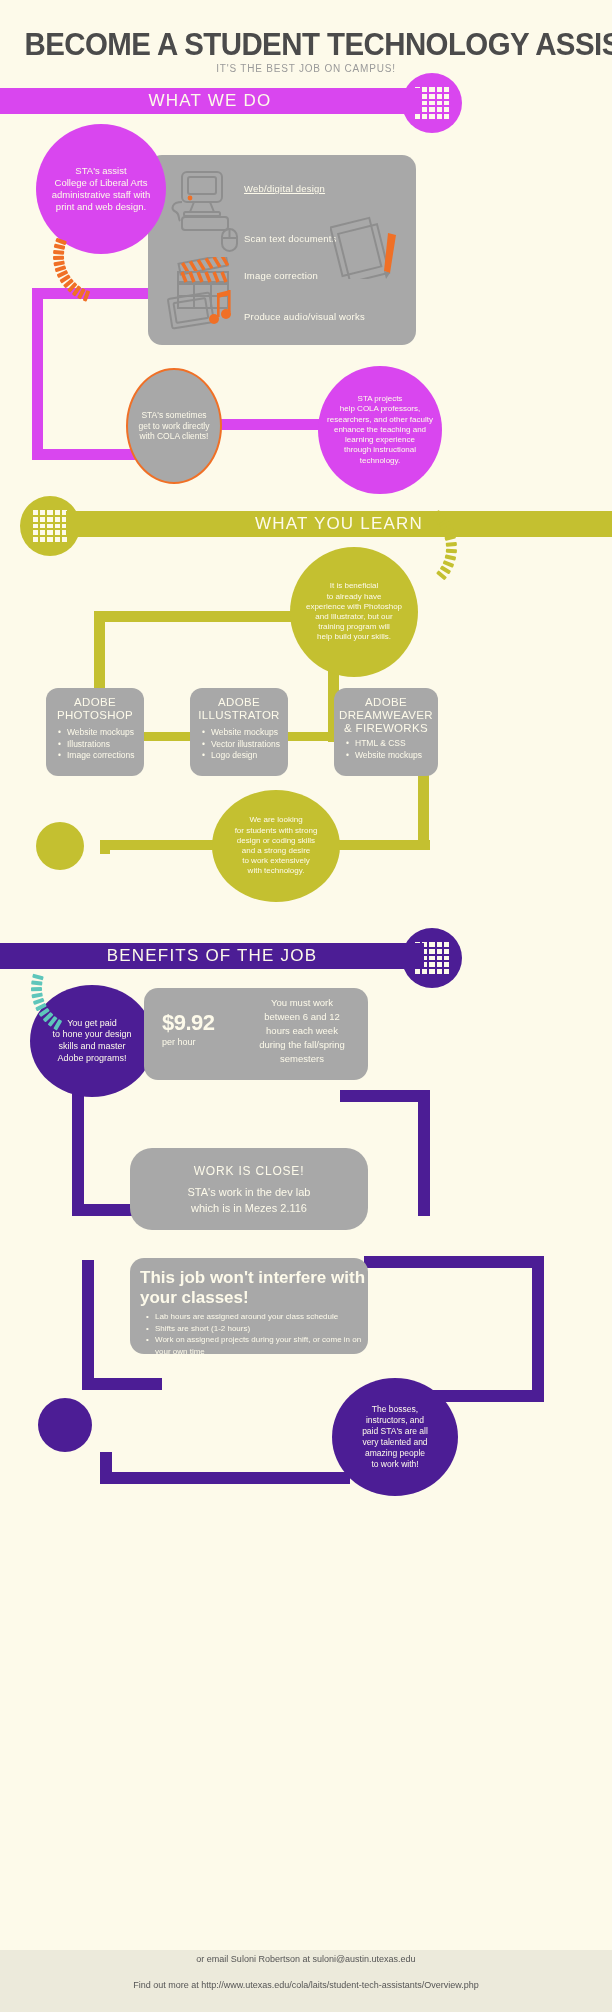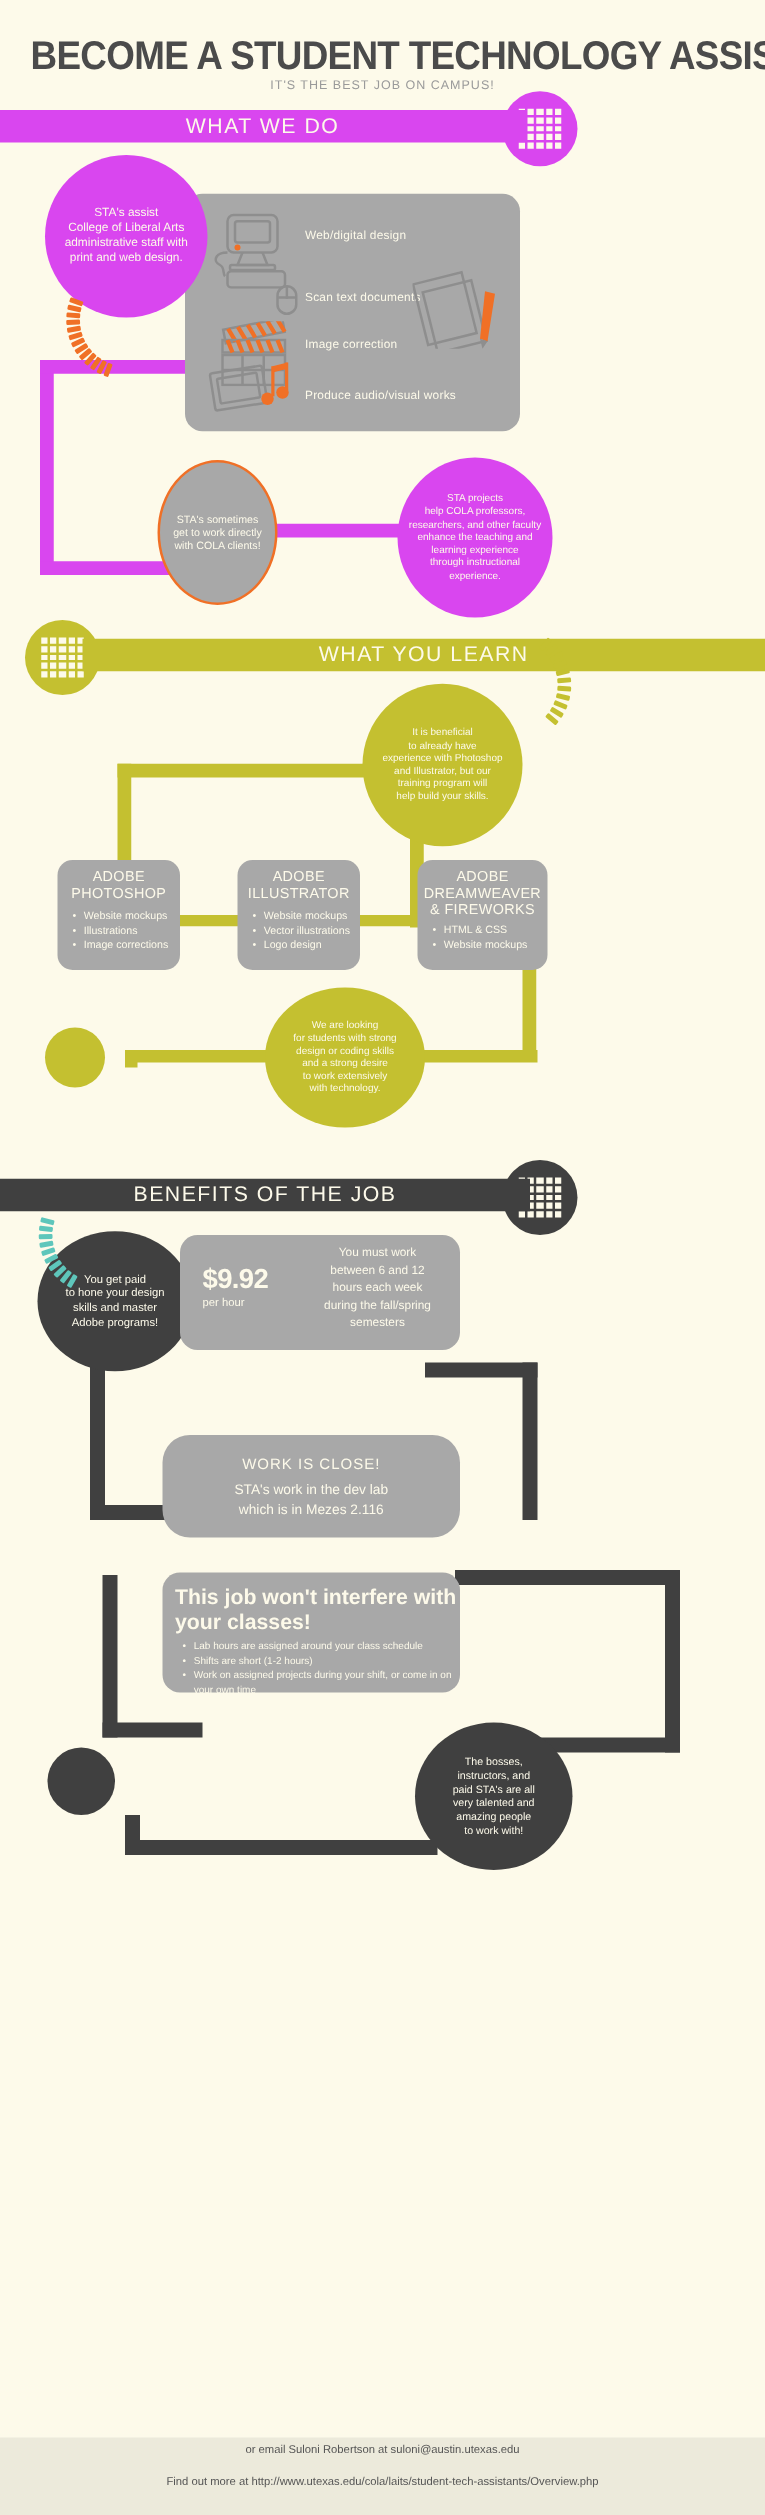--- a/index.html
+++ b/index.html
@@ -59,21 +59,21 @@
   .dash-arc { position: absolute; }
   .dash-arc span {
     position: absolute; display: block; width: 4px; height: 11px;
     border-radius: 1px; left: 50%; top: 0;
     transform-origin: 2px 46px;
   }
 
   
   .c-orange { background: #d946ef; }
   .c-olive  { background: #c4c030; }
-  .c-teal   { background: #404040; }
+  .c-teal   { background: #4c1d95; }
   .c-grey   { background: #a8a8a8; }
 
   .pipe { position: absolute; }
 
   .icon-line { stroke: #8e8e8e; fill: none; stroke-width: 2; }
 
   .svc-label { position: absolute; font-size: 9.5px; color: #fdfaea; letter-spacing: .2px; }
 
   .adobe-box { position: absolute; background: #a8a8a8; border-radius: 12px; color: #fdfaea; padding-top: 8px; }
   .adobe-title { text-align: center; font-size: 11.5px; line-height: 13px; letter-spacing: .3px; }
@@ -129,21 +129,21 @@
 
   <svg width="72" height="62" style="position:absolute; left:16px; top:14px;">
     <rect x="18" y="3" width="40" height="30" rx="5" class="icon-line"></rect>
     <rect x="24" y="8" width="28" height="17" rx="2" class="icon-line"></rect>
     <circle cx="26" cy="29" r="2.4" fill="#f07026" stroke="none"></circle>
     <path d="M30 33 L26 43 L50 43 L46 33" class="icon-line"></path>
     <rect x="20" y="43" width="36" height="4" rx="1.5" class="icon-line"></rect>
     <rect x="18" y="48" width="46" height="13" rx="3" class="icon-line"></rect>
     <path d="M18 33 C8 33 6 40 12 43 C16 45 14 50 16 52" class="icon-line"></path>
   </svg>
-  <div class="svc-label" style="left:96px; top:28px;">Web/digital design</div>
+  <div class="svc-label" style="left:96px; top:28px;text-decoration:underline;">Web/digital design</div>
 
   <svg width="22" height="26" style="position:absolute; left:71px; top:72px;">
     <rect x="3" y="2" width="15" height="22" rx="7.5" class="icon-line"></rect>
     <line x1="10.5" y1="2" x2="10.5" y2="12" class="icon-line"></line>
     <line x1="3.5" y1="11" x2="17.5" y2="11" class="icon-line"></line>
   </svg>
   <div class="svc-label" style="left:96px; top:78px;">Scan text documents</div>
 
   <svg width="72" height="52" style="position:absolute; left:16px; top:102px;">
     <g transform="rotate(-11 40 12)">
@@ -215,21 +215,21 @@
 </div>
 
 <div class="circle c-orange" style="left:318px; top:366px; width:124px; height:128px; font-size:8px;">
   <div>
     <div>STA projects</div>
     <div>help COLA professors,</div>
     <div>researchers, and other faculty</div>
     <div>enhance the teaching and</div>
     <div>learning experience</div>
     <div>through instructional</div>
-    <div>experience.</div>
+    <div>technology.</div>
   </div>
 </div>
 
 <div class="banner-cap c-olive" style="left:20px; top:496px;"></div>
 <div class="grid-icon" style="left:33px; top:510px;">
   <i></i>
     <i></i>
     <i></i>
     <i></i>
     <i></i>

